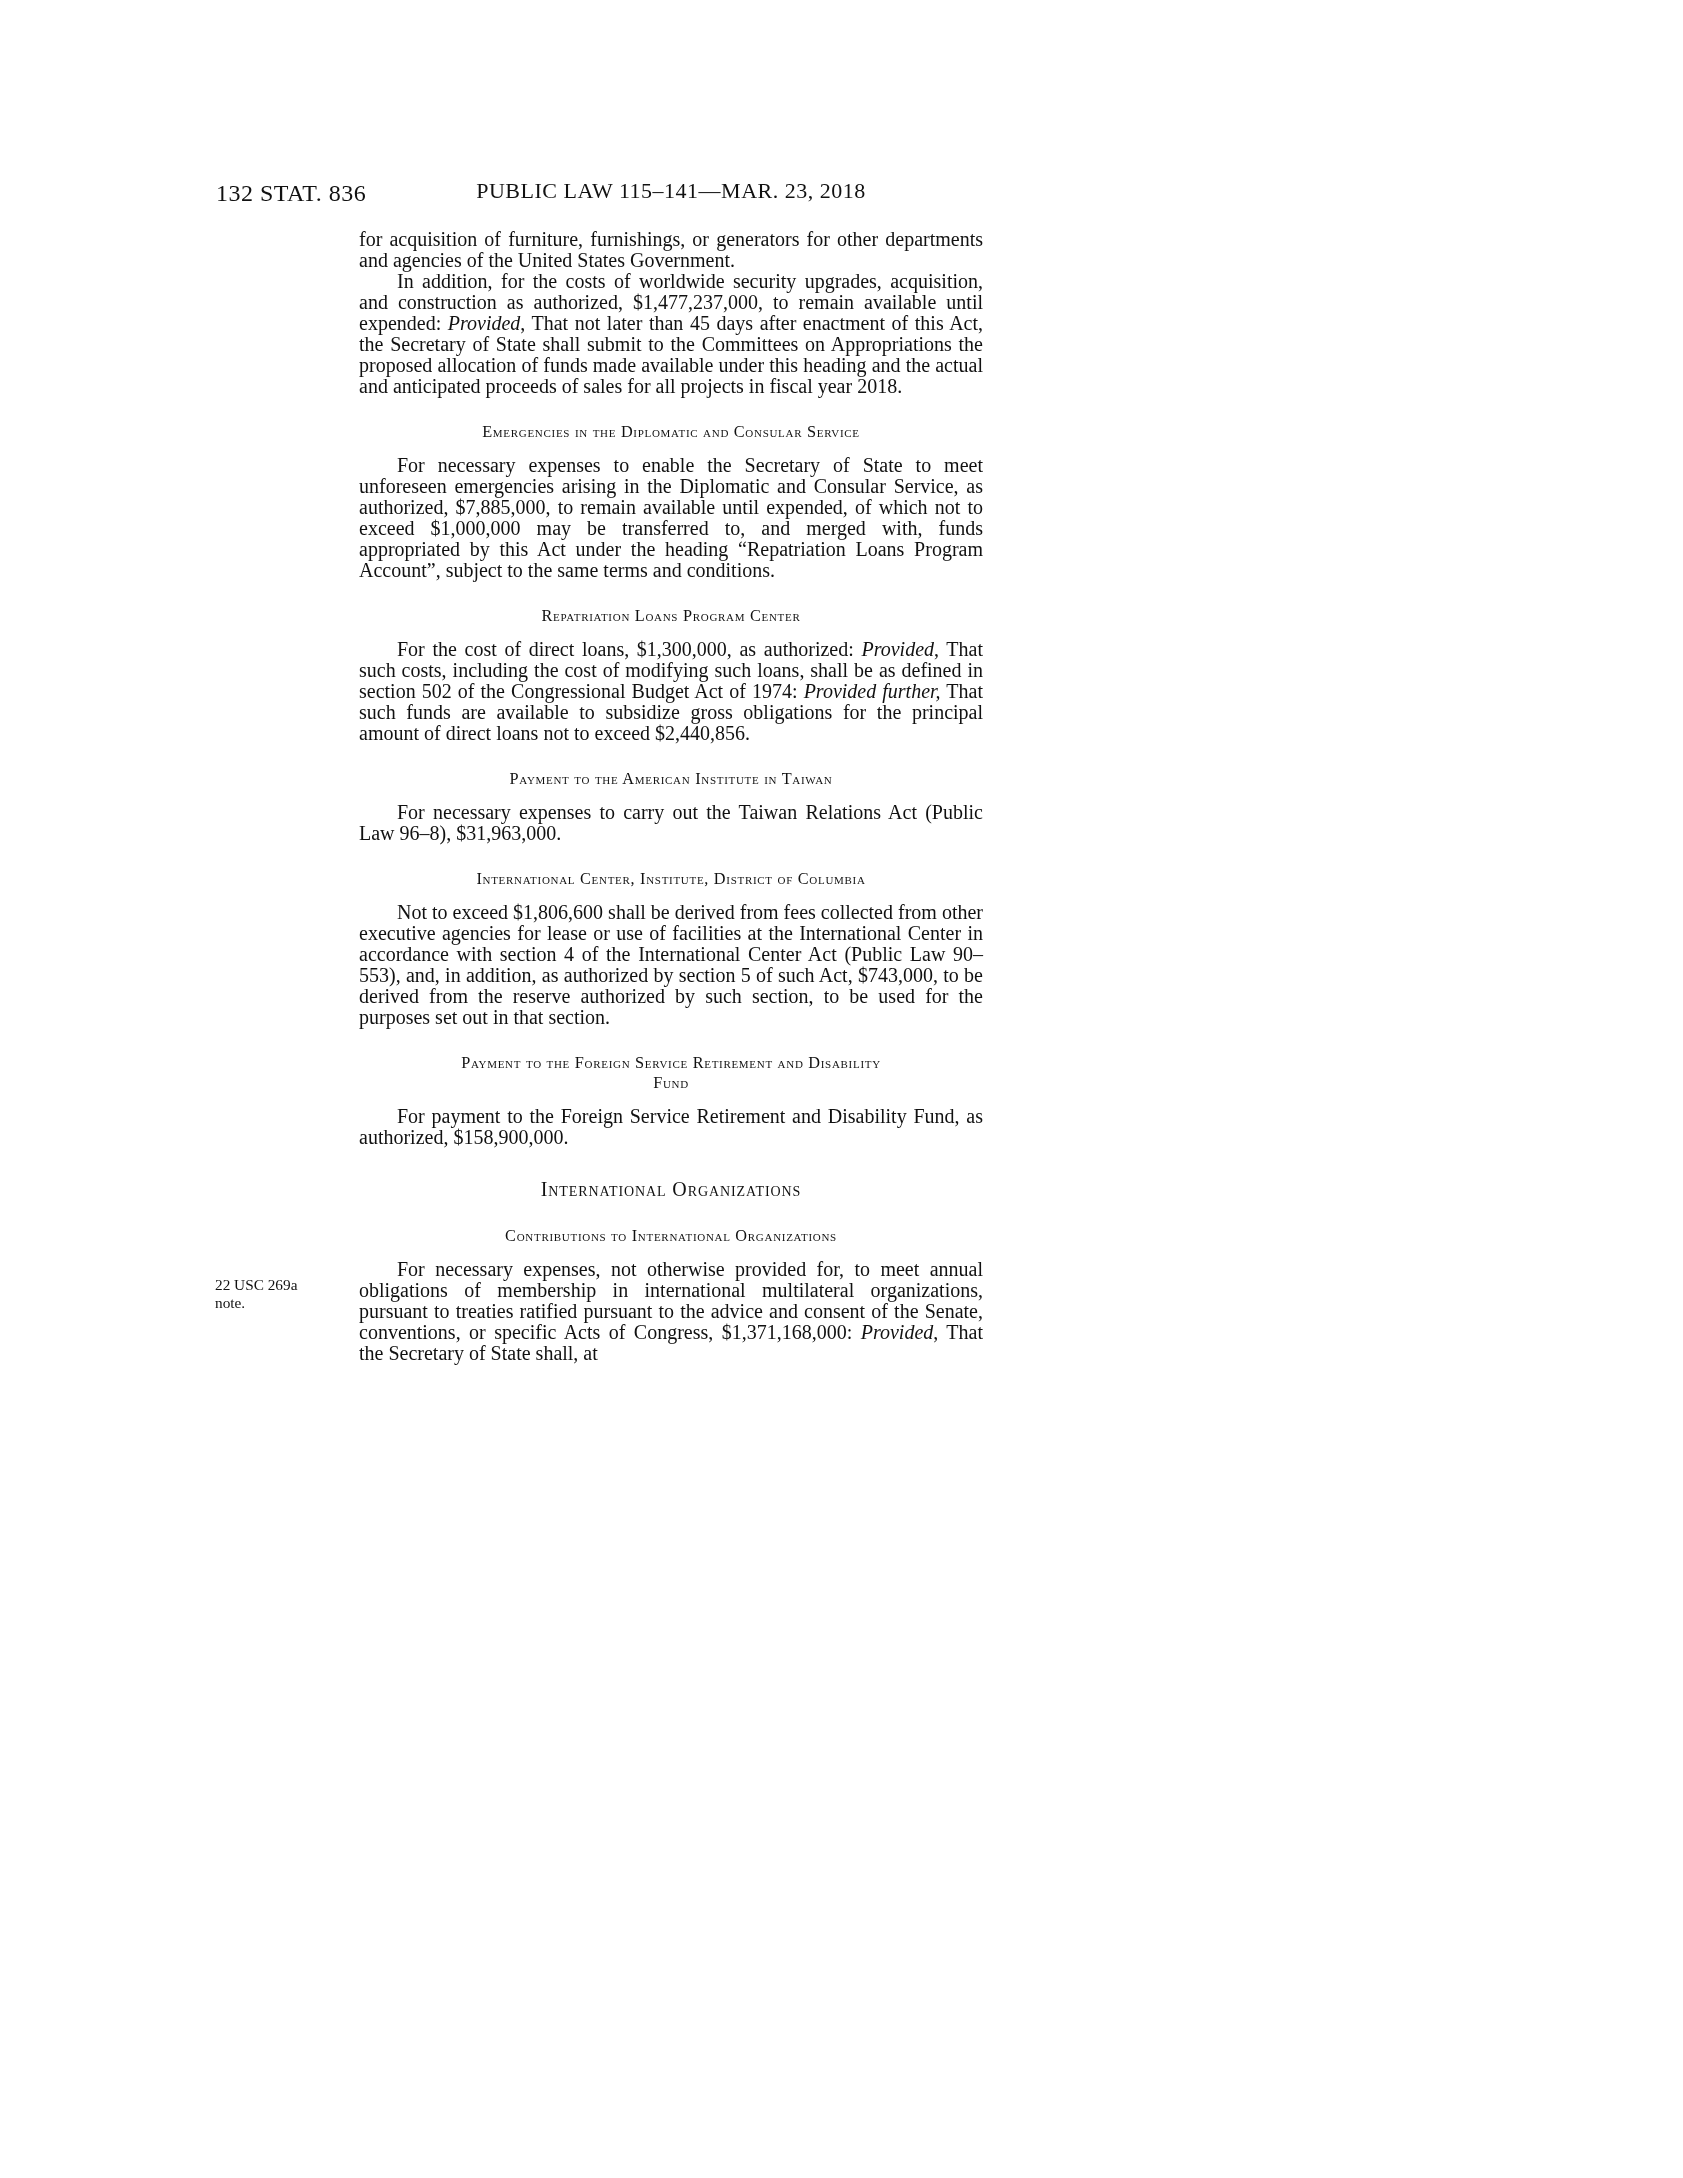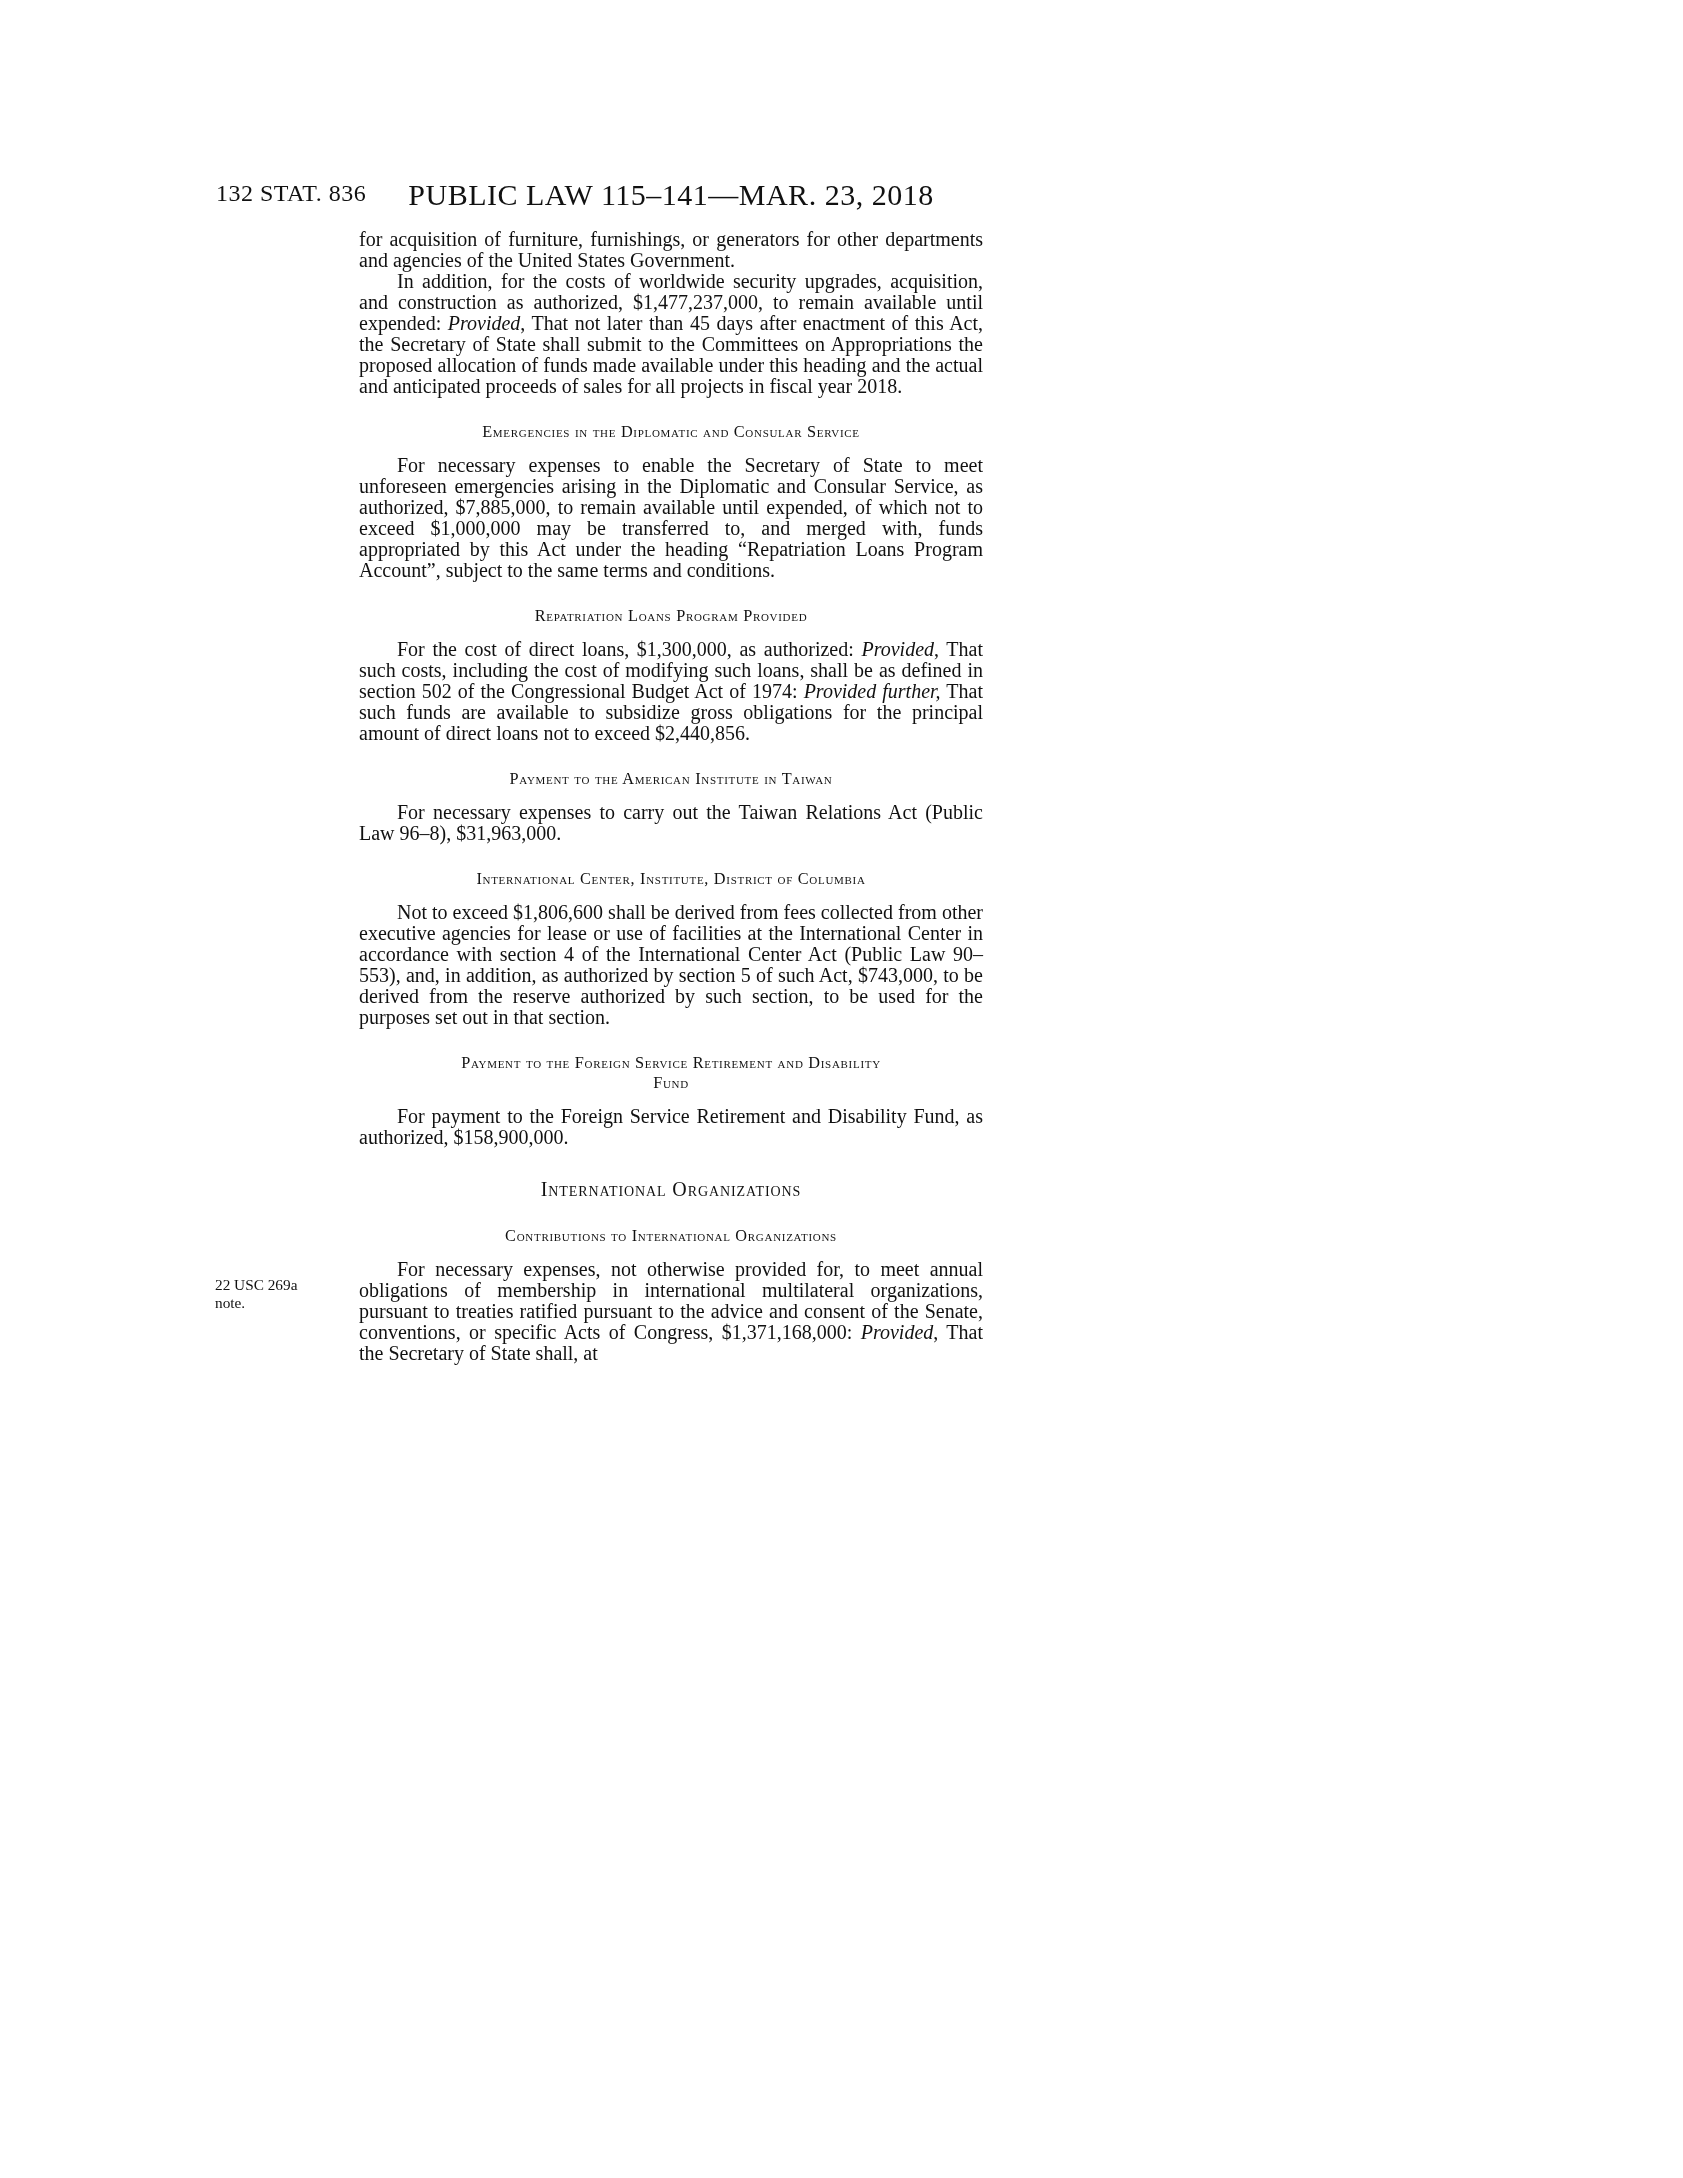--- a/index.html
+++ b/index.html
@@ -20,21 +20,21 @@
     font-size: 24px;
     letter-spacing: 0.5px;
     white-space: nowrap;
   }
   .law-head {
     position: absolute;
     left: 359px;
     top: 178px;
     width: 624px;
     text-align: center;
-    font-size: 30px;
+    font-size: 22px;
     letter-spacing: 0.5px;
     white-space: nowrap;
   }
   .text-col {
     position: absolute;
     left: 359px;
     top: 229px;
     width: 624px;
   }
   p.body-para {
@@ -78,21 +78,21 @@
 <body>
 
 <div class="page">
   <span class="stat-no">132 STAT. 836</span>
   <span class="law-head">PUBLIC LAW 115–141—MAR. 23, 2018</span>
   <div class="text-col" id="body-col">
       <p class="body-para"><span>for acquisition of furniture, furnishings, or generators for other departments and agencies of the United States Government.</span></p>
       <p class="body-para indent"><span>In addition, for the costs of worldwide security upgrades, acquisition, and construction as authorized, $1,477,237,000, to remain available until expended: </span><span class="it">Provided</span><span>, That not later than 45 days after enactment of this Act, the Secretary of State shall submit to the Committees on Appropriations the proposed allocation of funds made available under this heading and the actual and anticipated proceeds of sales for all projects in fiscal year 2018.</span></p>
       <div class="sec-heading">Emergencies in the Diplomatic and Consular Service</div>
       <p class="body-para indent"><span>For necessary expenses to enable the Secretary of State to meet unforeseen emergencies arising in the Diplomatic and Consular Service, as authorized, $7,885,000, to remain available until expended, of which not to exceed $1,000,000 may be transferred to, and merged with, funds appropriated by this Act under the heading “Repatriation Loans Program Account”, subject to the same terms and conditions.</span></p>
-      <div class="sec-heading">Repatriation Loans Program Provided</div>
+      <div class="sec-heading">Repatriation Loans Program Center</div>
       <p class="body-para indent"><span>For the cost of direct loans, $1,300,000, as authorized: </span><span class="it">Provided</span><span>, That such costs, including the cost of modifying such loans, shall be as defined in section 502 of the Congressional Budget Act of 1974: </span><span class="it">Provided further,</span><span> That such funds are available to subsidize gross obligations for the principal amount of direct loans not to exceed $2,440,856.</span></p>
       <div class="sec-heading">Payment to the American Institute in Taiwan</div>
       <p class="body-para indent"><span>For necessary expenses to carry out the Taiwan Relations Act (Public Law 96–8), $31,963,000.</span></p>
       <div class="sec-heading">International Center, Institute, District of Columbia</div>
       <p class="body-para indent"><span>Not to exceed $1,806,600 shall be derived from fees collected from other executive agencies for lease or use of facilities at the International Center in accordance with section 4 of the International Center Act (Public Law 90–553), and, in addition, as authorized by section 5 of such Act, $743,000, to be derived from the reserve authorized by such section, to be used for the purposes set out in that section.</span></p>
       <div class="sec-heading">Payment to the Foreign Service Retirement and Disability
 Fund</div>
       <p class="body-para indent"><span>For payment to the Foreign Service Retirement and Disability Fund, as authorized, $158,900,000.</span></p>
       <div class="sec-heading large">International Organizations</div>
       <div class="sec-heading">Contributions to International Organizations</div>

